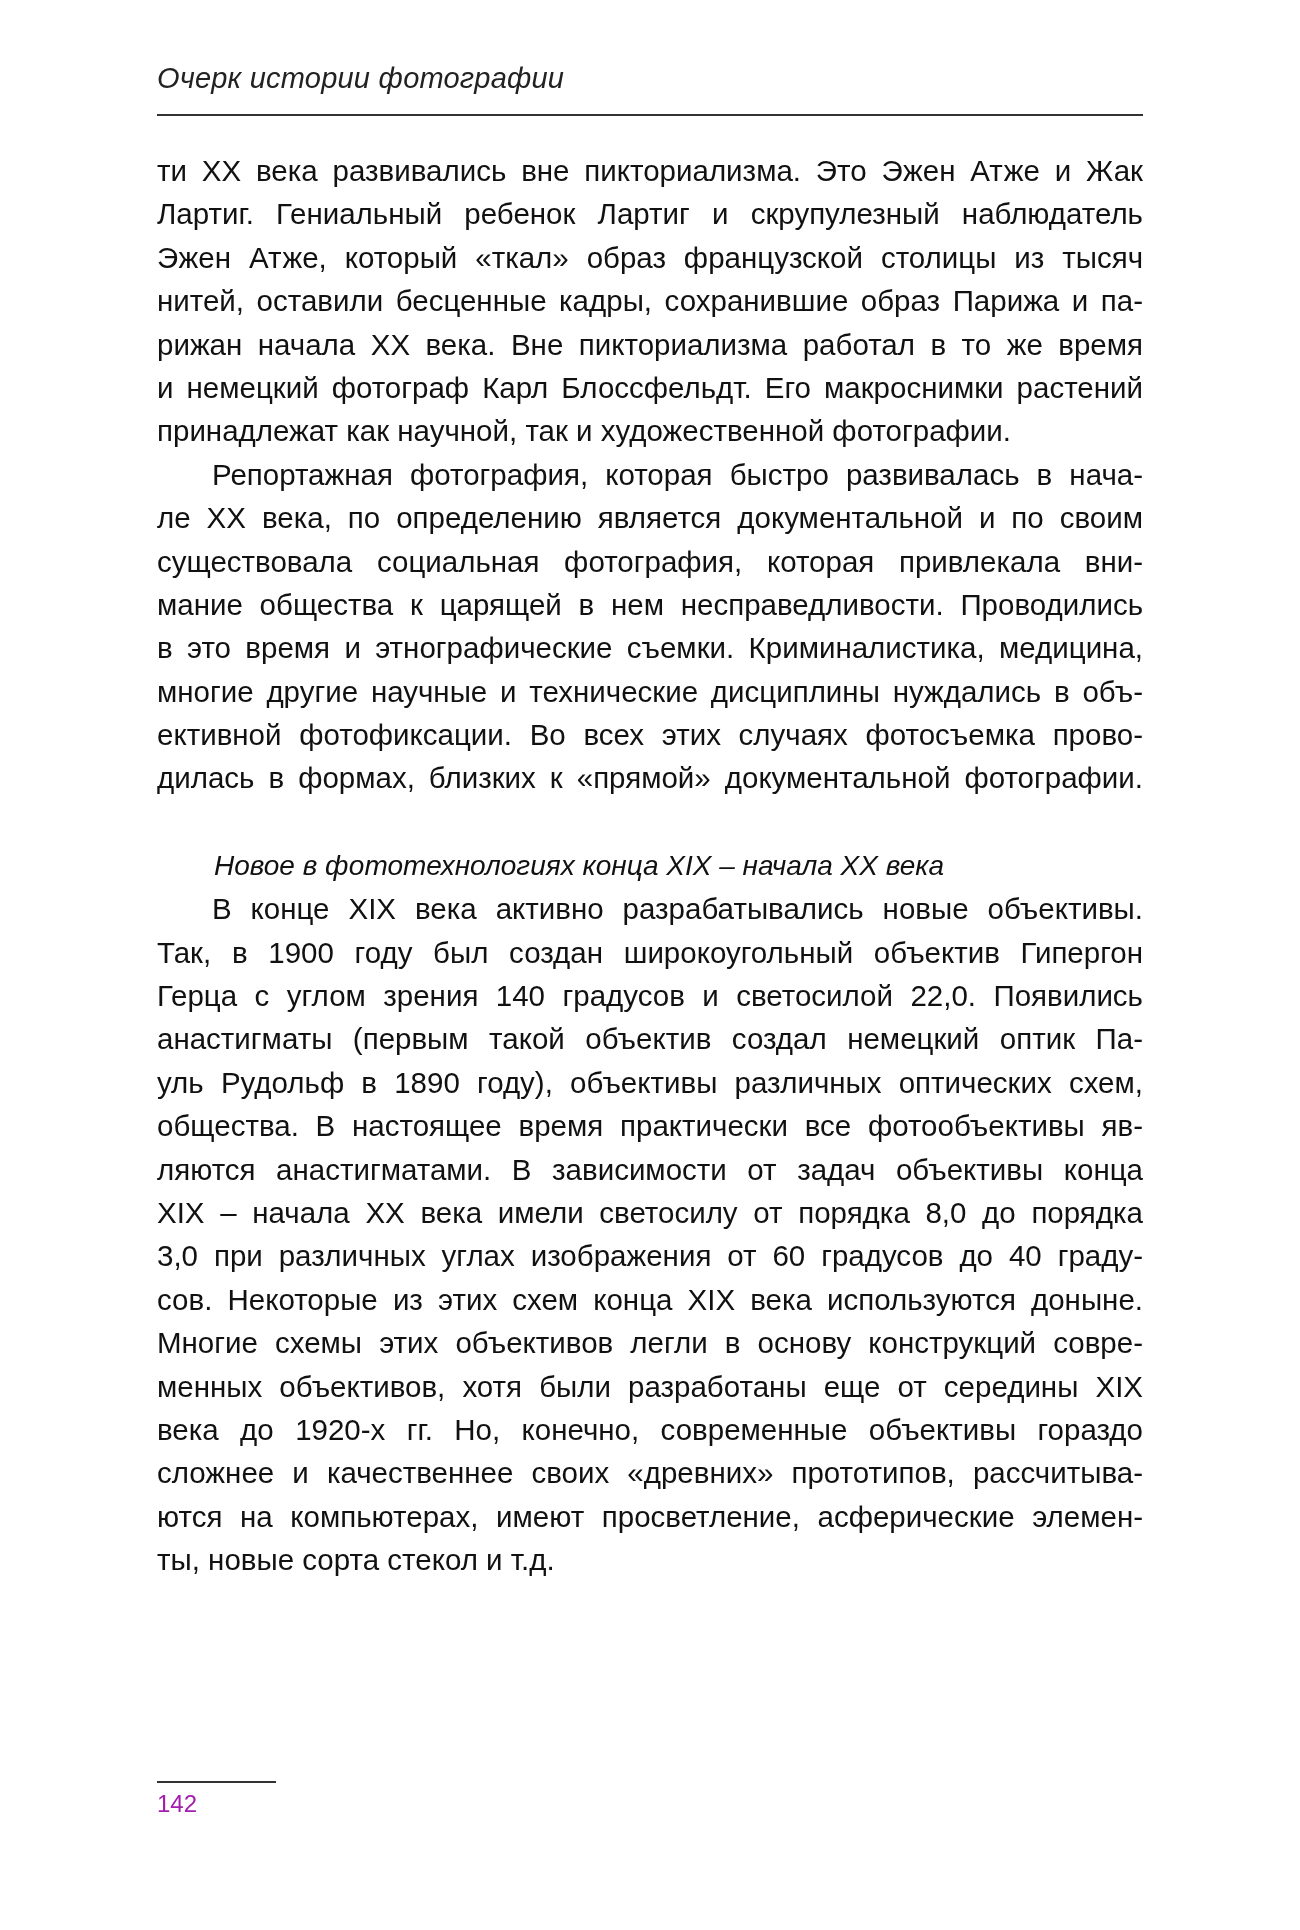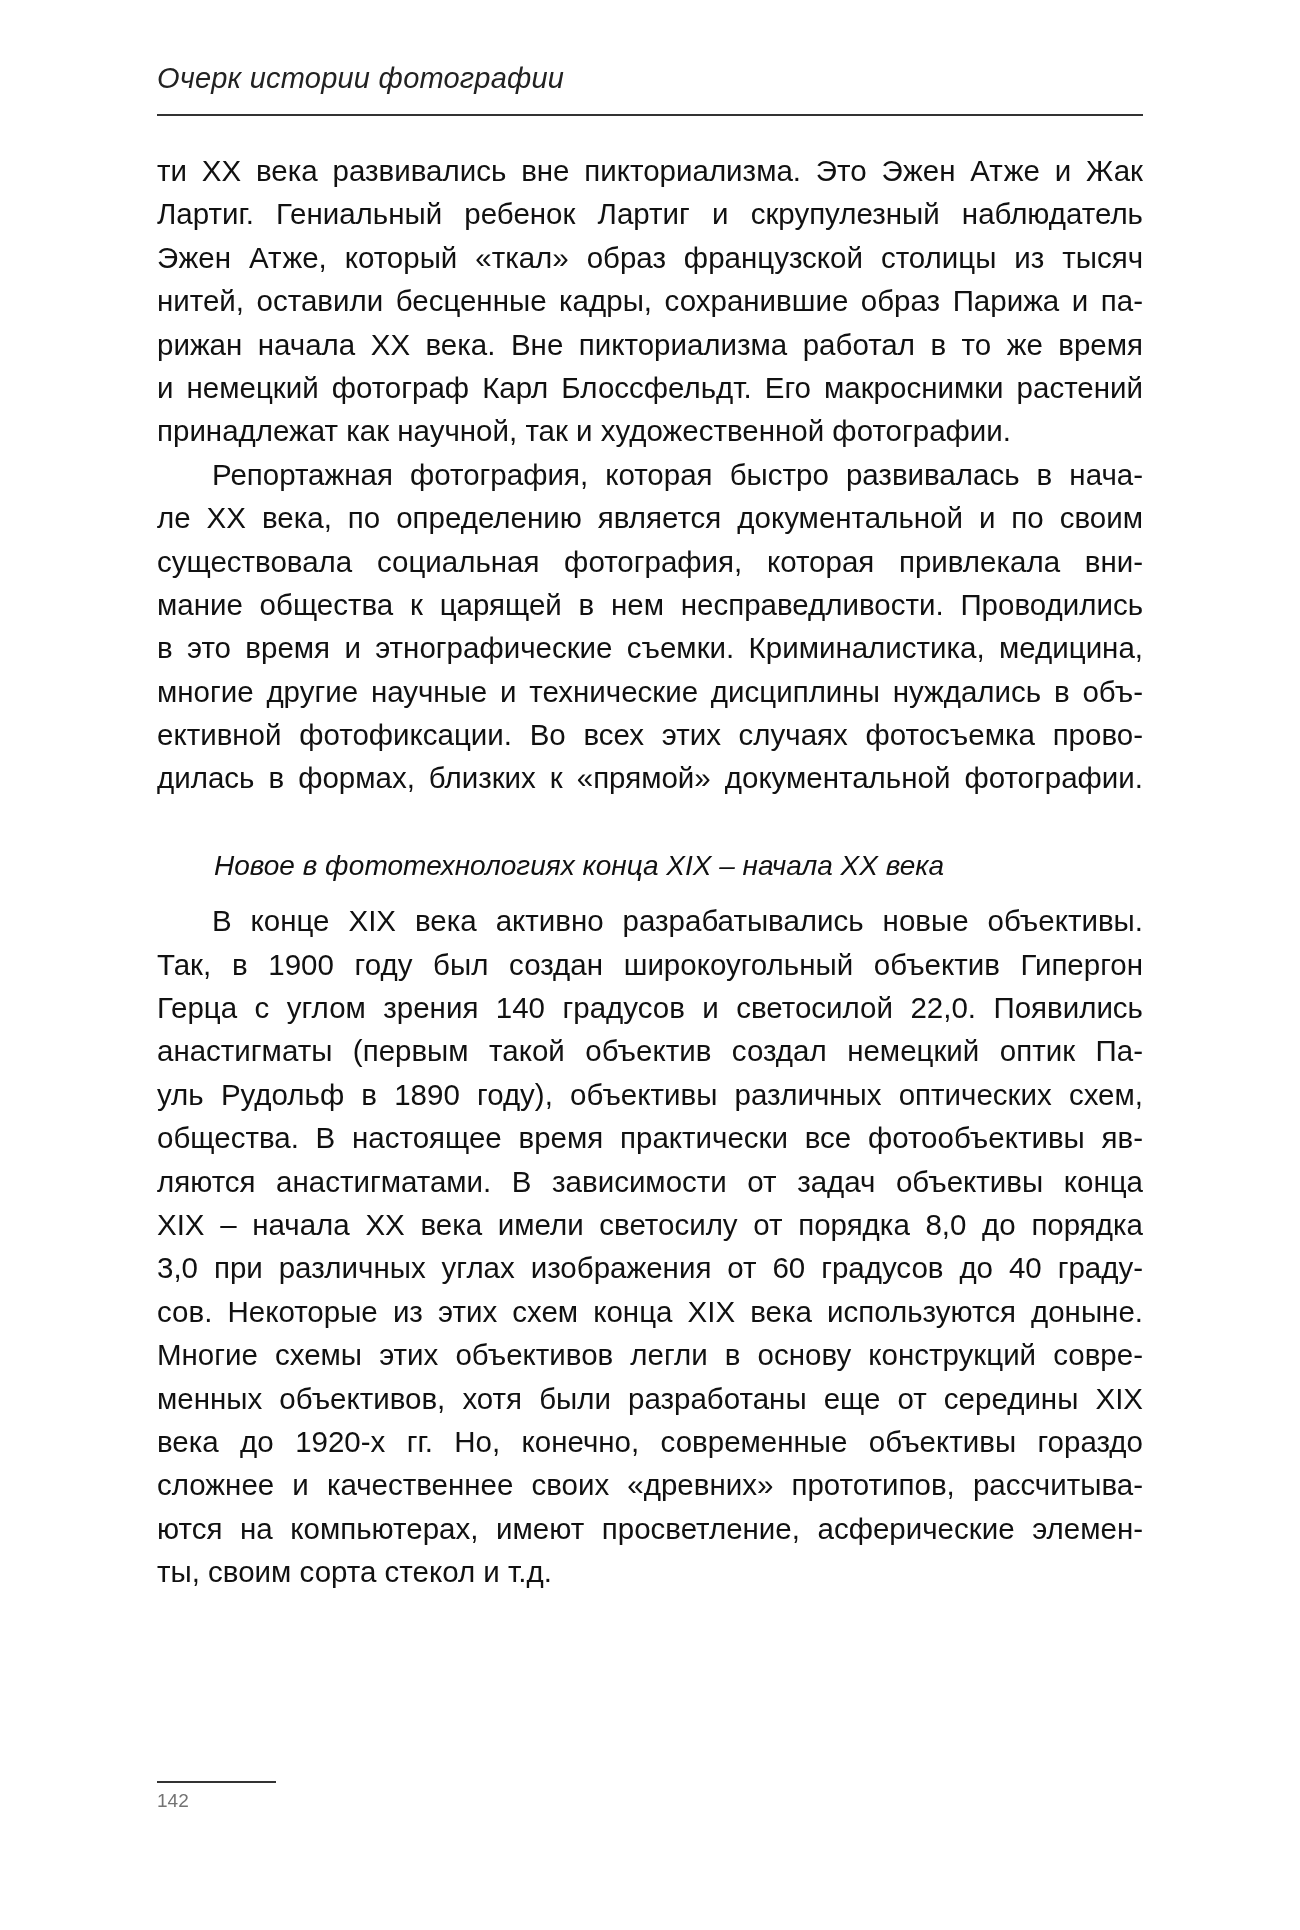--- a/index.html
+++ b/index.html
@@ -9,23 +9,23 @@
   .running-head { position: absolute; left: 157px; top: 62px; font-size: 29px;
                   font-style: italic; color: #222222; letter-spacing: 0.2px; }
   .head-rule { position: absolute; left: 157px; top: 114px; width: 986px; height: 2px;
                background: #333333; }
   .column { position: absolute; left: 157px; top: 149px; width: 986px; }
   .line { display: block; height: 43.4px; line-height: 43.4px; font-size: 29.5px;
           white-space: nowrap; text-align: justify; text-align-last: justify; }
   .line.last { text-align: left; text-align-last: left; }
   .line.indent { padding-left: 55px; }
   .subheading { display: block; height: 43.4px; line-height: 43.4px; font-size: 28px;
-                font-style: italic; padding-left: 57px; margin-top: 44px; margin-bottom: 12px; }
+                font-style: italic; padding-left: 57px; margin-top: 44px; }
   .foot-rule { position: absolute; left: 157px; top: 1781px; width: 119px; height: 2px; background: #333333; }
-  .page-number { position: absolute; left: 157px; top: 1790px; font-size: 19px; color: #737373; }
+  .page-number { position: absolute; left: 157px; top: 1790px; font-size: 24px; color: #a21caf; }
 </style>
 </head>
 <body>
 
 <div class="page">
   <div class="running-head">Очерк истории фотографии</div>
   <div class="head-rule"></div>
 
   <div class="column">
     <div>
@@ -59,19 +59,19 @@
       <span class="line">общества. В настоящее время практически все фотообъективы яв-</span>
       <span class="line">ляются анастигматами. В зависимости от задач объективы конца</span>
       <span class="line">XIX – начала XX века имели светосилу от порядка 8,0 до порядка</span>
       <span class="line">3,0 при различных углах изображения от 60 градусов до 40 граду-</span>
       <span class="line">сов. Некоторые из этих схем конца XIX века используются доныне.</span>
       <span class="line">Многие схемы этих объективов легли в основу конструкций совре-</span>
       <span class="line">менных объективов, хотя были разработаны еще от середины XIX</span>
       <span class="line">века до 1920-х гг. Но, конечно, современные объективы гораздо</span>
       <span class="line">сложнее и качественнее своих «древних» прототипов, рассчитыва-</span>
       <span class="line">ются на компьютерах, имеют просветление, асферические элемен-</span>
-      <span class="line last">ты, своим сорта стекол и т.д.</span>
+      <span class="line last">ты, новые сорта стекол и т.д.</span>
     </div>
   </div>
 
   <div class="foot-rule"></div>
   <div class="page-number">142</div>
 </div>
 
 </body></html>

